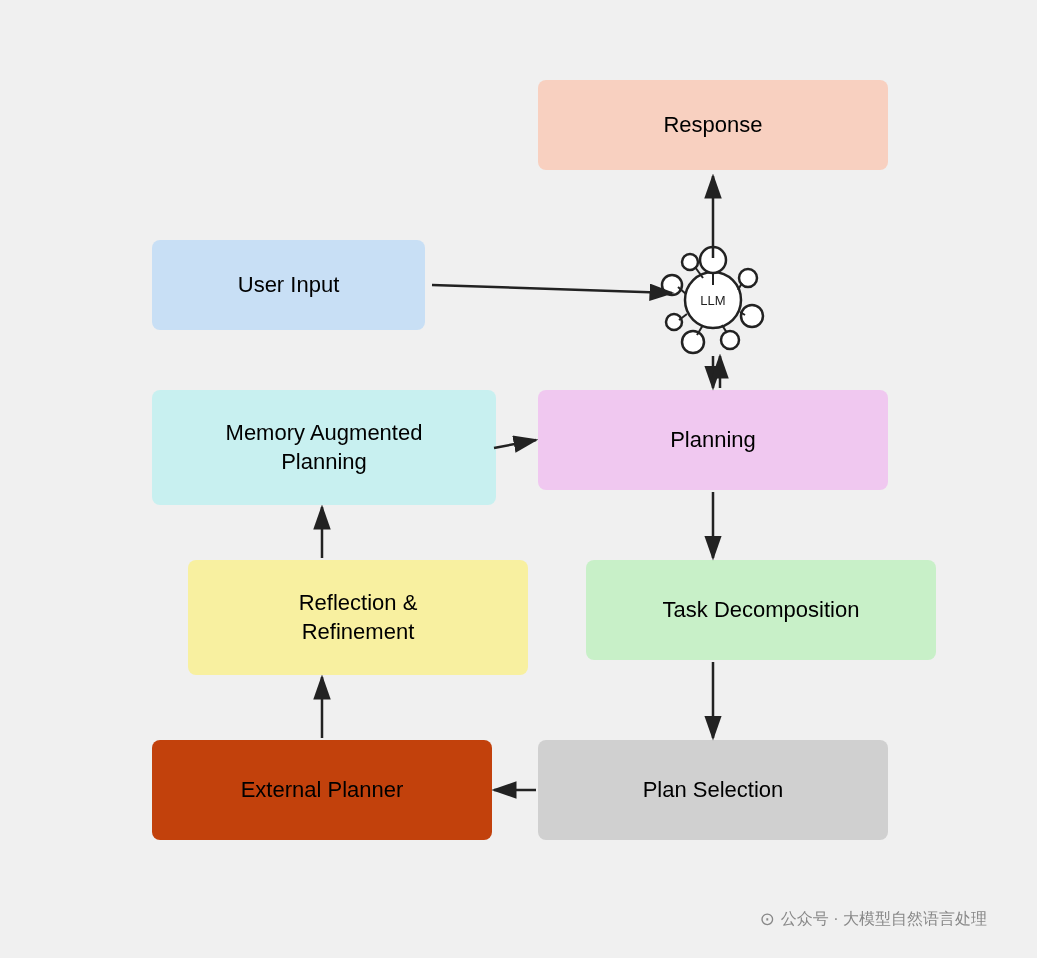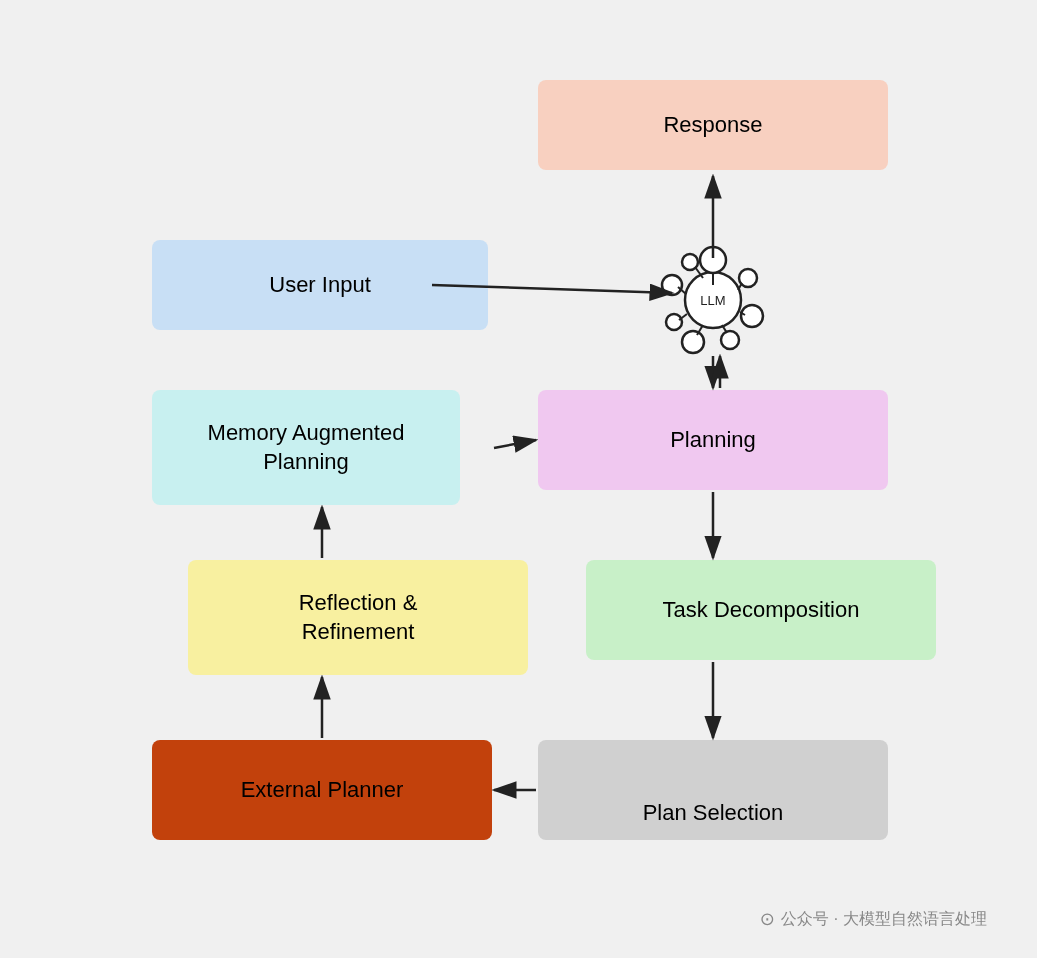--- a/index.html
+++ b/index.html
@@ -40,39 +40,39 @@
       top: 80px;
       width: 350px;
       height: 90px;
     }
 
     
     #box-user-input {
       background: #c8dff5;
       left: 152px;
       top: 240px;
-      width: 336px;
+      width: 273px;
       height: 90px;
     }
 
     
     #box-planning {
       background: #f0c8f0;
       left: 538px;
       top: 390px;
       width: 350px;
       height: 100px;
     }
 
     
     #box-memory {
       background: #c8f0f0;
       left: 152px;
       top: 390px;
-      width: 308px;
+      width: 344px;
       height: 115px;
     }
 
     
     #box-task {
       background: #c8f0c8;
       left: 538px;
       top: 560px;
       width: 350px;
       height: 100px;
@@ -89,21 +89,20 @@
       margin-left: 36px;
     }
 
     
     #box-plan-selection {
       background: #d0d0d0;
       left: 538px;
       top: 740px;
       width: 350px;
       height: 100px;
-      align-items: flex-end;
     }
 
     
     #box-external-planner {
       background: #c2410c;
       left: 152px;
       top: 740px;
       width: 340px;
       height: 100px;
     }

